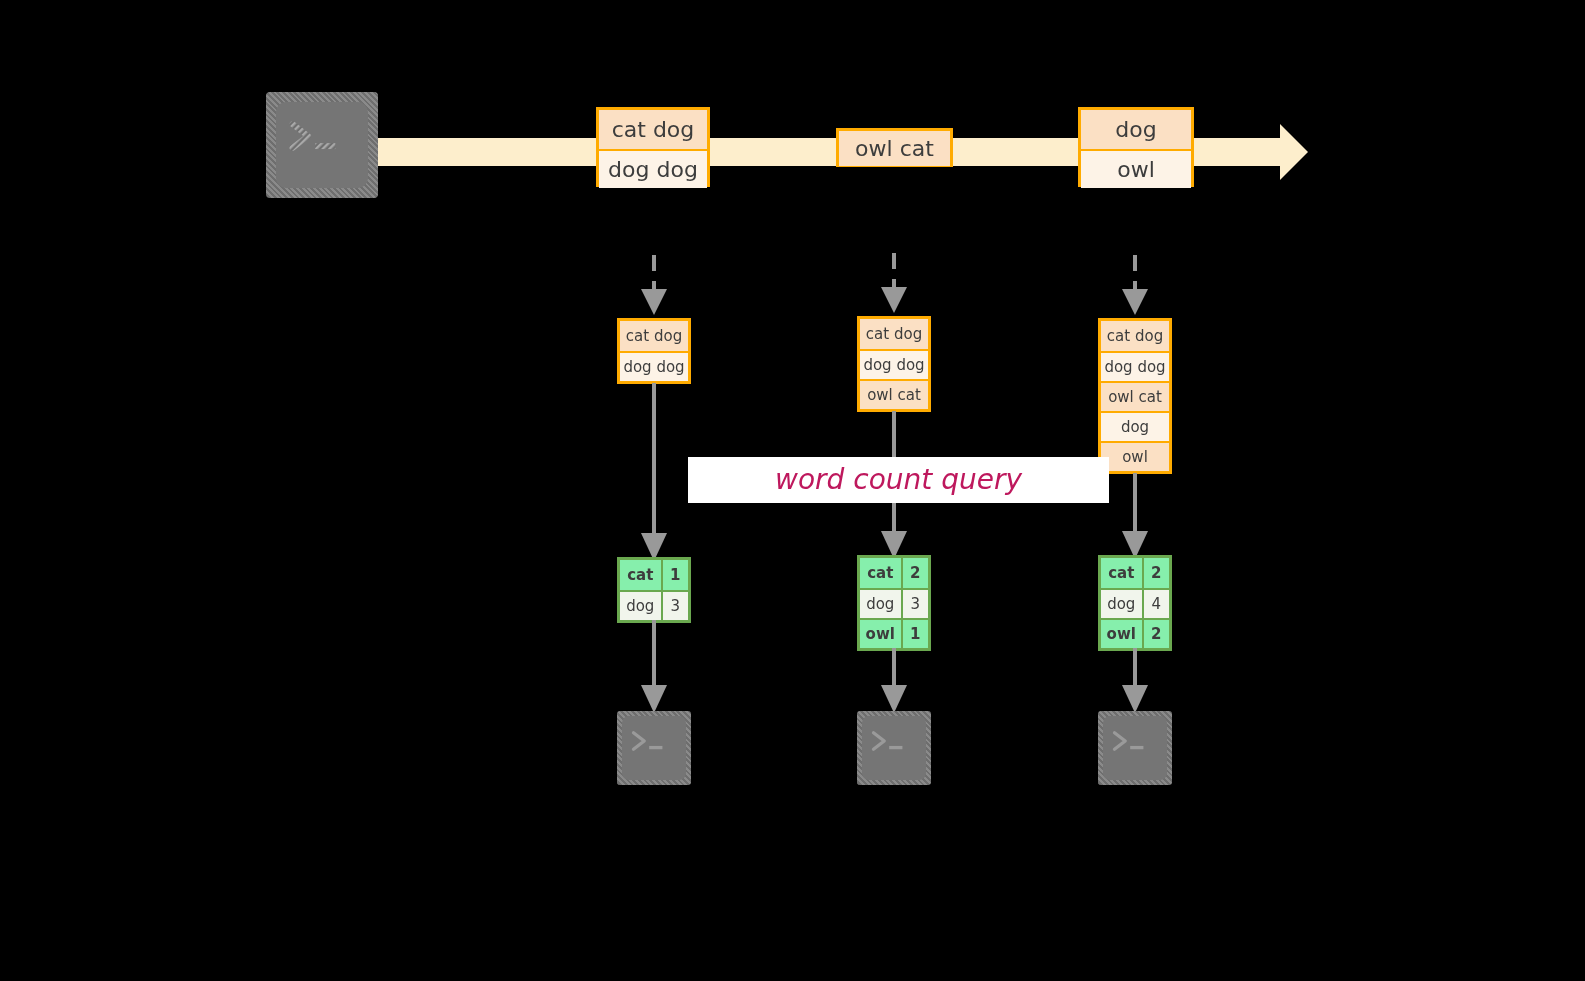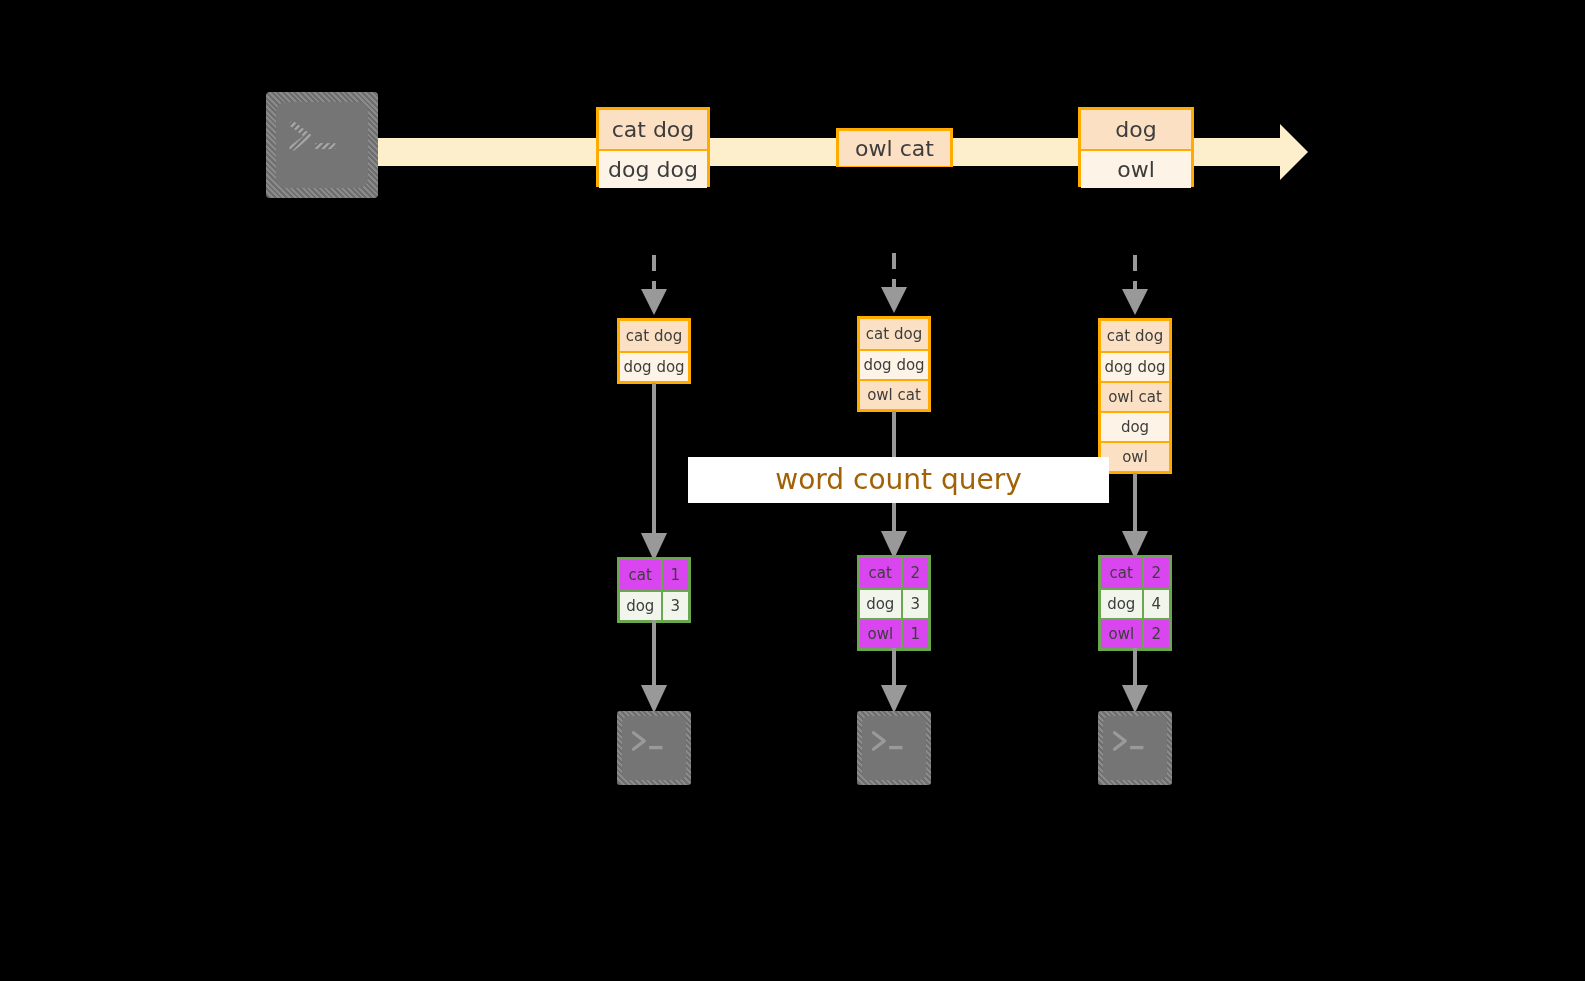--- a/index.html
+++ b/index.html
@@ -117,43 +117,44 @@
     box-sizing: border-box;
   }
   .greentbl .grow + .grow { border-top: 2px solid #6aa84f; }
   .greentbl .gcell {
     display: flex; align-items: center; justify-content: center;
     font-size: 15px; line-height: 1; color: #3d3d3d;
     box-sizing: border-box;
   }
   .greentbl .gword { width: 45px; border-right: 2px solid #6aa84f; }
   .greentbl .gnum  { width: 27px; }
-  .greentbl .grow.dark  .gcell { background: #d946ef; }
+  .greentbl .grow.dark  .gcell { background: #86efac; font-weight: bold; }
   .greentbl .grow.light .gcell { background: #f1f5ec; }
 
   .grn-1 { left: 617px;  top: 557px; width: 74px; }
   .grn-2 { left: 857px;  top: 555px; width: 74px; }
   .grn-3 { left: 1098px; top: 555px; width: 74px; }
 
   
   .conn { pointer-events: none; }
   .conn svg { display: block; width: 100%; height: 100%; overflow: visible; }
 
   
   .query-band {
     left: 688px; top: 457px;
     width: 421px; height: 46px;
     background: #ffffff;
     display: flex; align-items: center; justify-content: center;
   }
   .query-band .qtext {
     font-size: 28px;
-    color: #a16207;
+    color: #be185d;
     line-height: 1;
     white-space: nowrap;
+    font-style: italic;
   }
 </style>
 </head>
 <body>
 
 <div id="stage">
 
   <div class="abs timeline-band"></div>
   <div class="abs timeline-head">
     <svg viewBox="0 0 50 56" preserveAspectRatio="none">

